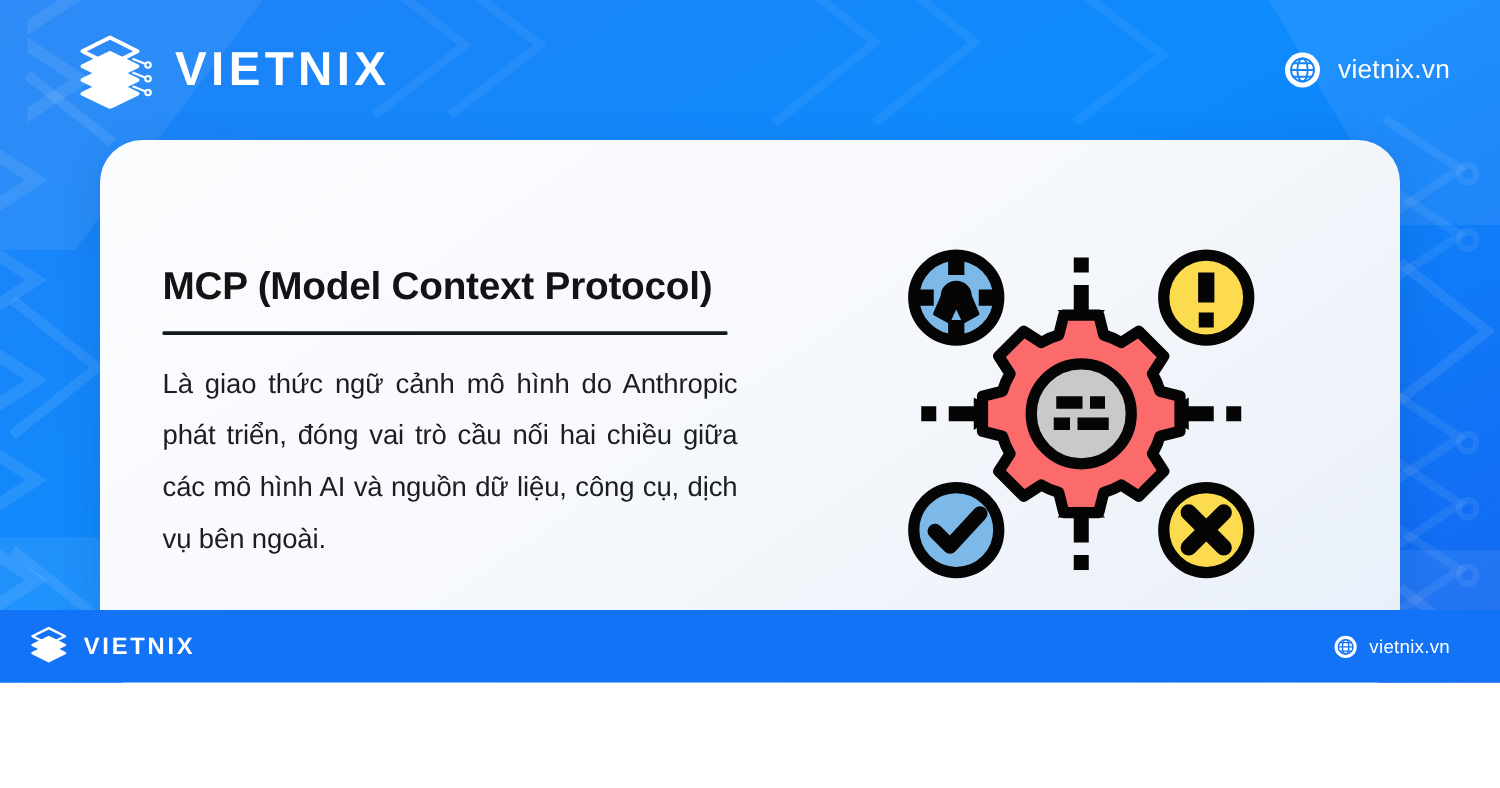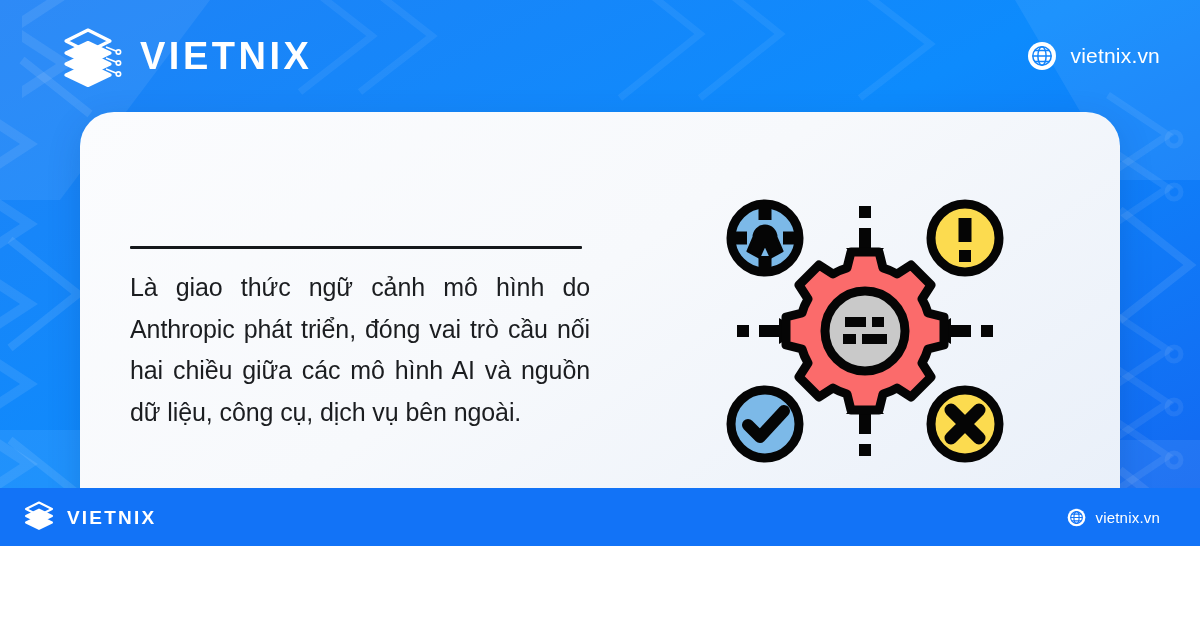--- a/index.html
+++ b/index.html
@@ -47,21 +47,21 @@
   .card-text { width:560px; padding-left:50px; }
   .card-title {
     font-size:31px; font-weight:700; color:#111315;
     letter-spacing:-.2px; line-height:1.2;
   }
   .title-rule {
     height:3px; background:#15181b; margin:17px 0 18px 0; width:452px;
     border-radius:1px;
   }
   .card-body {
-    font-size:25px; line-height:41.5px; color:#1b1d20;
+    font-size:22px; line-height:41.5px; color:#1b1d20;
     text-align:justify; width:460px; letter-spacing:-.1px;
   }
   .card-art {
     flex:1; display:flex; align-items:center; justify-content:center;
     padding-right:30px;
   }
   .card-art svg { width:300px; height:290px; display:block; }
 
   
   .footer {
@@ -192,20 +192,21 @@
         </svg>
       </span>
       <span class="site-url">vietnix.vn</span>
     </div>
 
   </div>
 
   <div class="card">
 
     <div class="card-text">
+      <div class="card-title">MCP (Model Context Protocol)</div>
       <div class="title-rule"></div>
       <div class="card-body">Là giao thức ngữ cảnh mô hình do Anthropic phát triển, đóng vai trò cầu nối hai chiều giữa các mô hình AI và nguồn dữ liệu, công cụ, dịch vụ bên ngoài.</div>
     </div>
 
     <div class="card-art">
       <svg viewBox="0 0 300 290" xmlns="http://www.w3.org/2000/svg" aria-hidden="true">
         <g stroke="#050505" stroke-width="9" stroke-linecap="butt" stroke-linejoin="round">
 
           <g>
             <circle cx="50" cy="52" r="34" fill="#7cb9e8"></circle>

